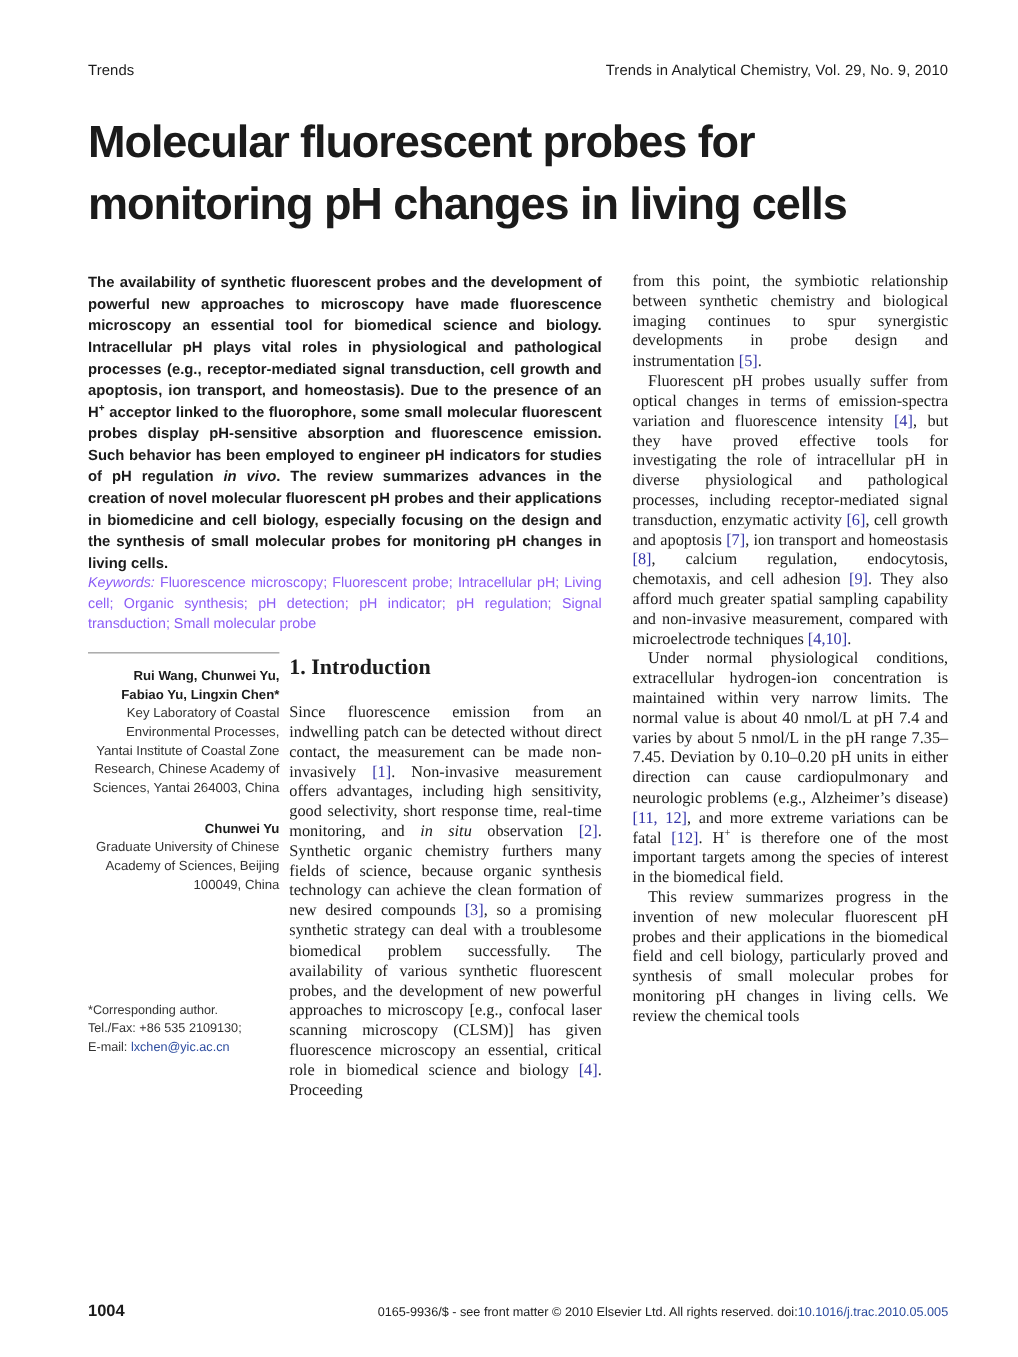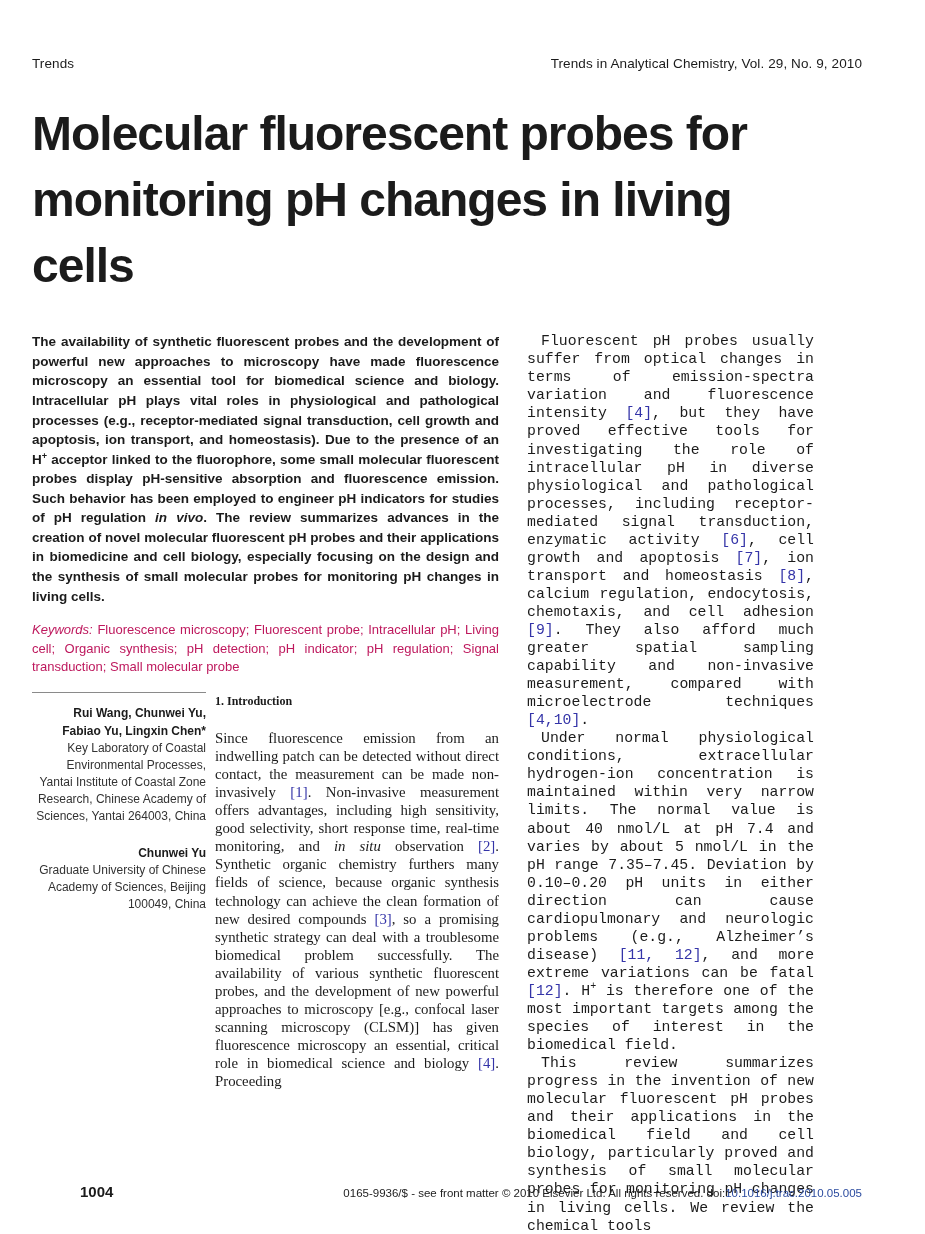--- a/index.html
+++ b/index.html
@@ -9,39 +9,39 @@
   }
   html,body{margin:0;padding:0;background:#ffffff;}
   body{
     width:925px;height:1234px;overflow:hidden;
     color:var(--text);
     font-family:"Liberation Sans",sans-serif;
   }
   .page{
     box-sizing:border-box;position:relative;
     width:925px;height:1234px;
-    padding:56px 63px 0 32px;
+    padding:56px 63px 0 80px;
   }
   .running-head{
     display:flex;justify-content:space-between;align-items:baseline;
     font-size:13.5px;letter-spacing:.1px;
   }
   .title{
     margin-top:30px;max-width:755px;
-    font-size:48px;font-weight:bold;line-height:1.37;letter-spacing:-1px;
+    font-size:41px;font-weight:bold;line-height:1.37;letter-spacing:-1px;
   }
   .authors{margin-top:26px;font-size:22px;letter-spacing:.1px;}
   .grid{display:flex;gap:28px;margin-top:34px;}
   .left-area{width:467px;flex:0 0 467px;}
   .abstract{
     font-size:13.5px;font-weight:bold;line-height:1.45;text-align:justify;
   }
   .copyright{font-size:13.5px;font-weight:bold;line-height:1.45;margin-top:1px;}
   .keywords{
-    margin-top:15px;font-size:13px;line-height:1.42;text-align:justify;color:#be185d;
+    font-size:13px;line-height:1.42;text-align:justify;color:#8b5cf6;
   }
   .kw-label{font-style:italic;}
   .sub-row{display:flex;gap:9px;margin-top:16px;}
   .affil-col{
     width:174px;flex:0 0 174px;display:flex;flex-direction:column;
     justify-content:space-between;
   }
   .affil-top{
     border-top:1px solid #8a8a8a;padding-top:12px;
     font-size:12px;line-height:1.42;text-align:right;color:#333;
@@ -50,25 +50,25 @@
   .affil-names{font-weight:bold;color:#1b1b1b;}
   .footnote{font-size:11.5px;line-height:1.42;color:#333;padding-bottom:40px;}
   .middle-col{width:284px;flex:0 0 284px;}
   .serif-body{
     font-family:"Liberation Serif",serif;
     font-size:14.8px;line-height:1.22;text-align:justify;
   }
   .right-col{width:287px;flex:0 0 287px;}
   .section-heading{
     font-family:"Liberation Serif",serif;
-    font-size:12px;font-weight:bold;text-align:left;
+    font-size:20px;font-weight:bold;text-align:left;
     margin:2px 0 20px 0;
   }
   .body-para{margin:0;}
-  .body-para.indent{text-indent:14px;font-family:Liberation Mono, monospace;}
+  .body-para.indent{text-indent:14px;}
   .seg-cite{color:var(--cite);}
   .seg-i{font-style:italic;}
   sup{font-size:.68em;line-height:0;}
   .link{color:var(--link);}
   .footer{
     position:absolute;left:80px;right:63px;bottom:34px;
     display:flex;justify-content:space-between;align-items:baseline;
   }
   .footer-page{font-size:15px;font-weight:bold;margin-top:15px;}
   .footer-right{font-size:11.5px;color:#222;}
@@ -102,33 +102,41 @@
           <div class="affil-top">
             <div class="affil-block">
               <div class="affil-names">Rui Wang, Chunwei Yu, Fabiao Yu, Lingxin Chen*</div>
               <div class="affil-addr">Key Laboratory of Coastal Environmental Processes, Yantai Institute of Coastal Zone Research, Chinese Academy of Sciences, Yantai 264003, China</div>
             </div>
             <div class="affil-block">
               <div class="affil-names">Chunwei Yu</div>
               <div class="affil-addr">Graduate University of Chinese Academy of Sciences, Beijing 100049, China</div>
             </div>
           </div>
+          <div class="footnote">
+            <div>*Corresponding author.</div>
+            <div>Tel./Fax: +86 535 2109130;</div>
+            <div>
+              <span>E-mail: </span><span class="link">lxchen@yic.ac.cn</span>
+            </div>
+          </div>
         </div>
 
         <div class="middle-col serif-body">
           <div class="section-heading">1. Introduction</div>
           <div>
               <p class="body-para"><span>Since fluorescence emission from an indwelling patch can be detected without direct contact, the measurement can be made non-invasively </span><span class="seg-cite">[1]</span><span>. Non-invasive measurement offers advantages, including high sensitivity, good selectivity, short response time, real-time monitoring, and </span><span class="seg-i">in situ</span><span> observation </span><span class="seg-cite">[2]</span><span>. Synthetic organic chemistry furthers many fields of science, because organic synthesis technology can achieve the clean formation of new desired compounds </span><span class="seg-cite">[3]</span><span>, so a promising synthetic strategy can deal with a troublesome biomedical problem successfully. The availability of various synthetic fluorescent probes, and the development of new powerful approaches to microscopy [e.g., confocal laser scanning microscopy (CLSM)] has given fluorescence microscopy an essential, critical role in biomedical science and biology </span><span class="seg-cite">[4]</span><span>. Proceeding</span></p>
             </div>
         </div>
 
       </div>
     </div>
 
     <div class="right-col serif-body">
+        <p class="body-para"><span>from this point, the symbiotic relationship between synthetic chemistry and biological imaging continues to spur synergistic developments in probe design and instrumentation </span><span class="seg-cite">[5]</span><span>.</span></p>
         <p class="body-para indent"><span>Fluorescent pH probes usually suffer from optical changes in terms of emission-spectra variation and fluorescence intensity </span><span class="seg-cite">[4]</span><span>, but they have proved effective tools for investigating the role of intracellular pH in diverse physiological and pathological processes, including receptor-mediated signal transduction, enzymatic activity </span><span class="seg-cite">[6]</span><span>, cell growth and apoptosis </span><span class="seg-cite">[7]</span><span>, ion transport and homeostasis </span><span class="seg-cite">[8]</span><span>, calcium regulation, endocytosis, chemotaxis, and cell adhesion </span><span class="seg-cite">[9]</span><span>. They also afford much greater spatial sampling capability and non-invasive measurement, compared with microelectrode techniques </span><span class="seg-cite">[4,10]</span><span>.</span></p>
         <p class="body-para indent"><span>Under normal physiological conditions, extracellular hydrogen-ion concentration is maintained within very narrow limits. The normal value is about 40 nmol/L at pH 7.4 and varies by about 5 nmol/L in the pH range 7.35–7.45. Deviation by 0.10–0.20 pH units in either direction can cause cardiopulmonary and neurologic problems (e.g., Alzheimer’s disease) </span><span class="seg-cite">[11, 12]</span><span>, and more extreme variations can be fatal </span><span class="seg-cite">[12]</span><span>. H</span><sup class="seg-sup">+</sup><span> is therefore one of the most important targets among the species of interest in the biomedical field.</span></p>
         <p class="body-para indent"><span>This review summarizes progress in the invention of new molecular fluorescent pH probes and their applications in the biomedical field and cell biology, particularly proved and synthesis of small molecular probes for monitoring pH changes in living cells. We review the chemical tools</span></p>
       </div>
 
   </div>
 
   <div class="footer">
     <span class="footer-page">1004</span>
     <span class="footer-right">

